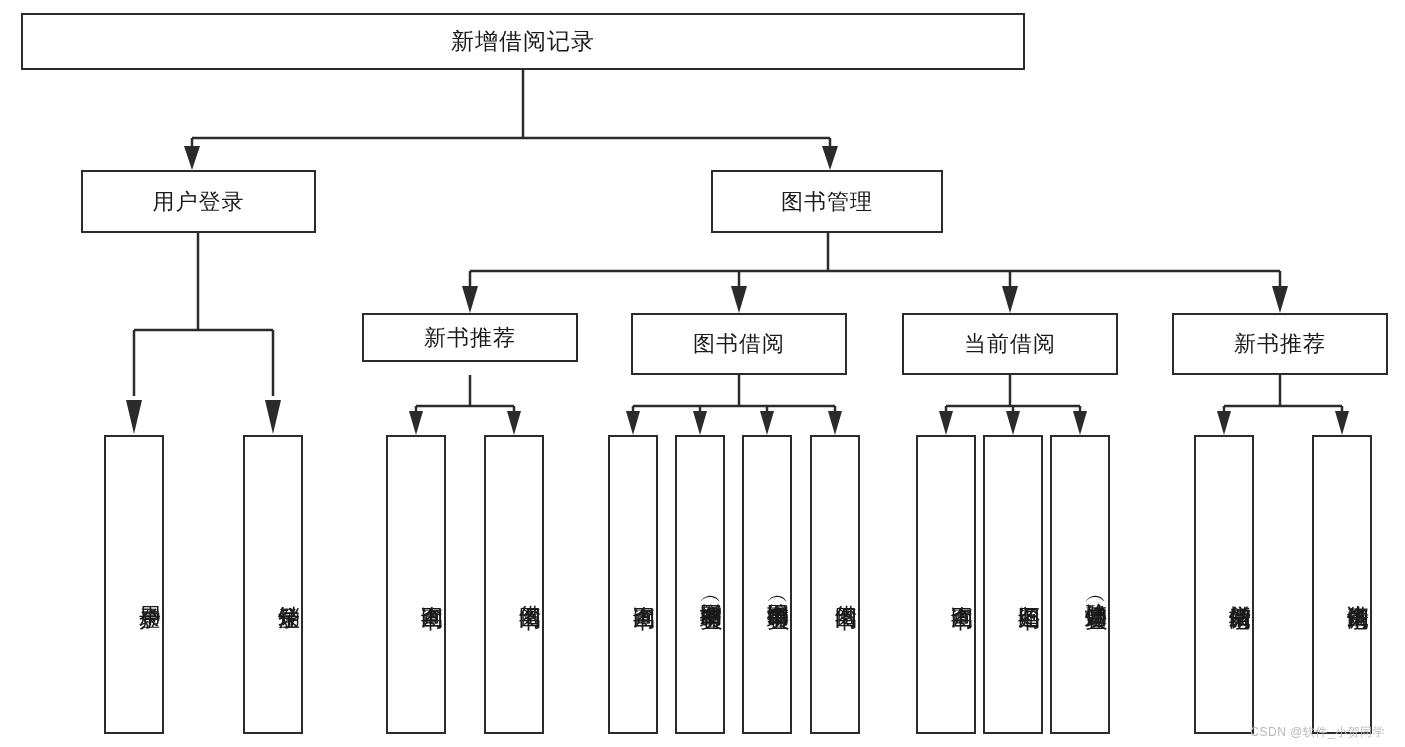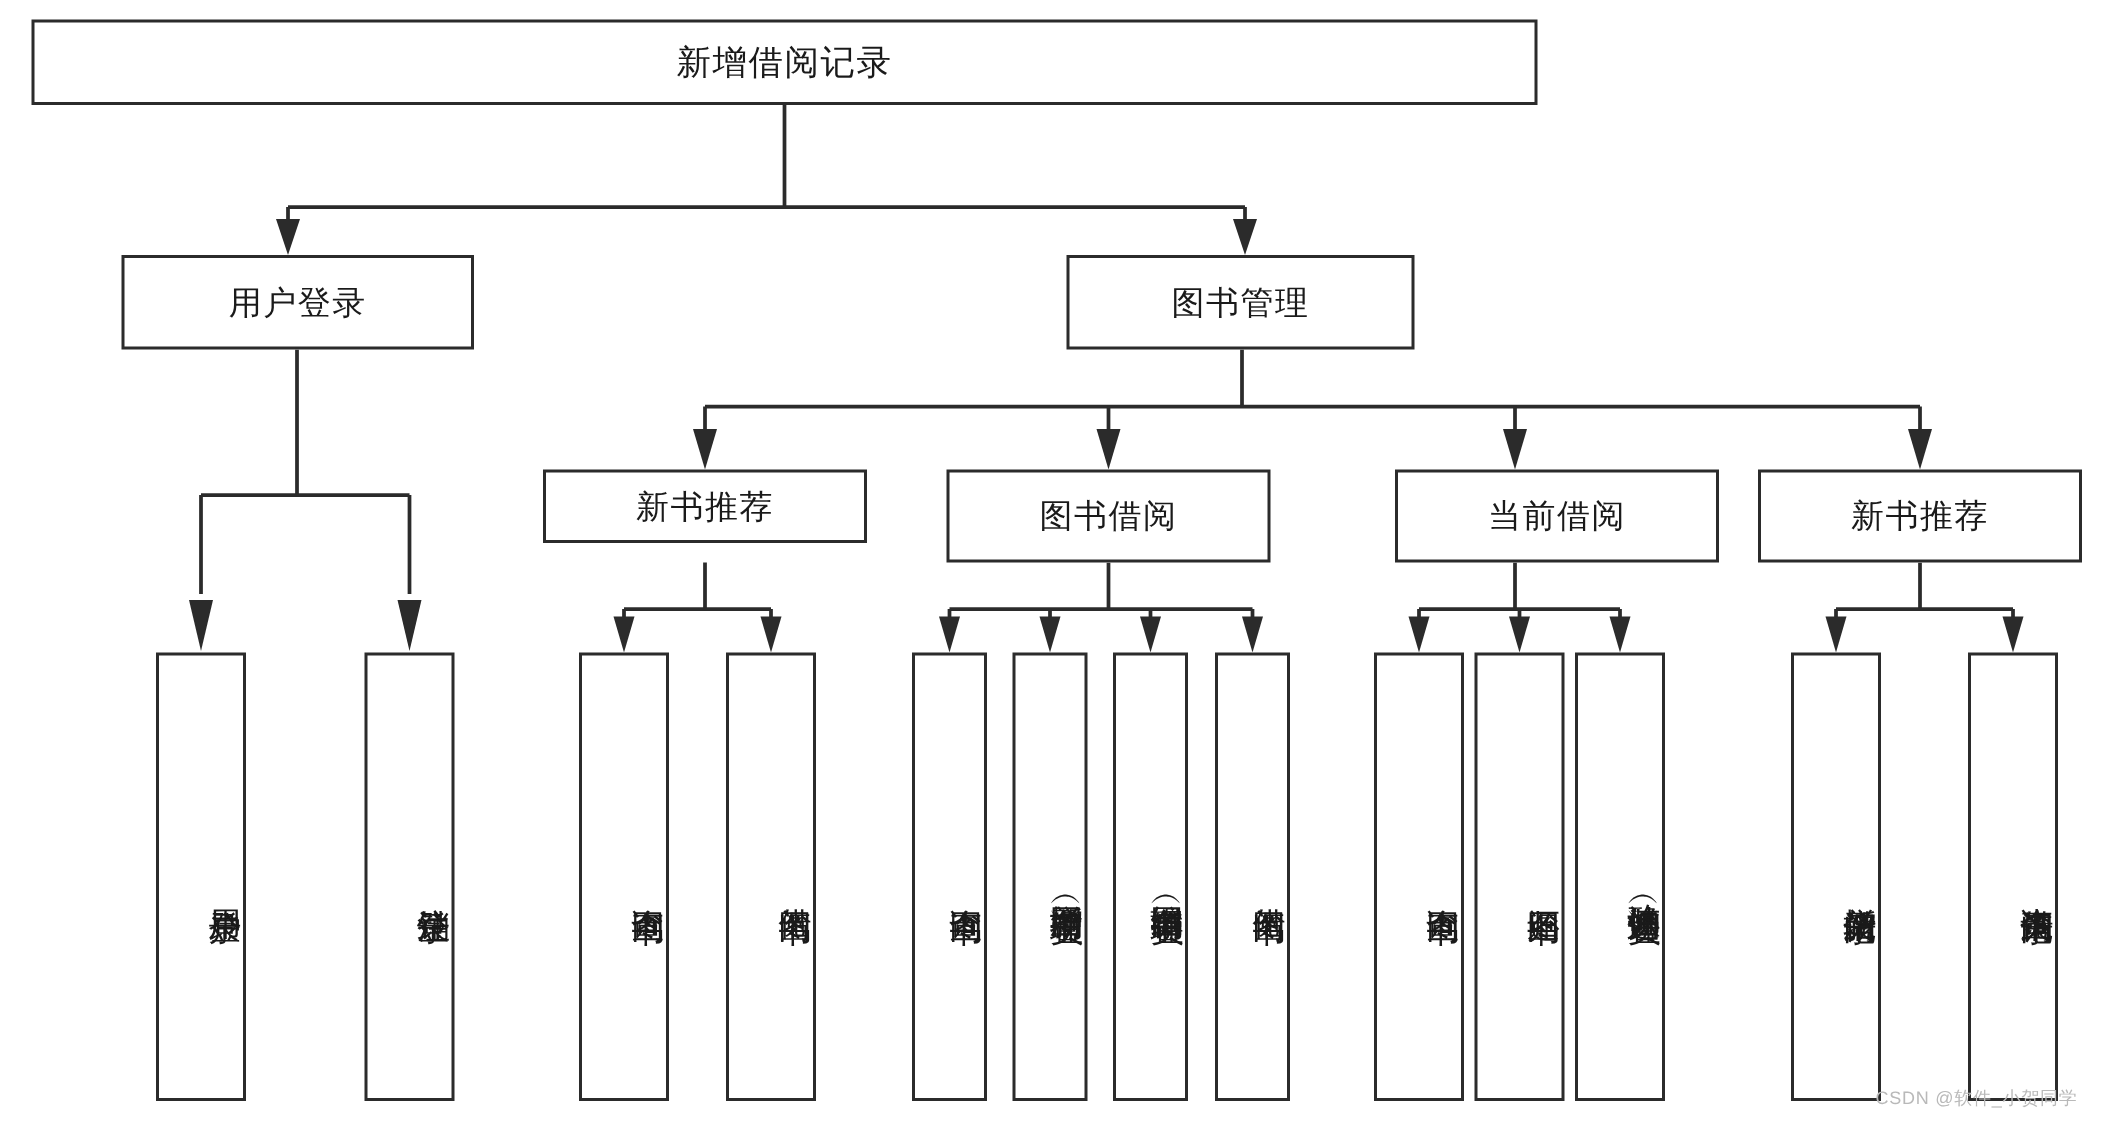--- a/index.html
+++ b/index.html
@@ -99,21 +99,21 @@
   <div class="node h" style="left:711px;top:170px;width:232px;height:63px;">
     <span>图书管理</span>
   </div>
 
   <div class="node h" style="left:362px;top:313px;width:216px;height:49px;">
     <span>新书推荐</span>
   </div>
   <div class="node h" style="left:631px;top:313px;width:216px;height:62px;text-align:right;">
     <span>图书借阅</span>
   </div>
-  <div class="node h" style="left:930px;top:313px;width:216px;height:62px;">
+  <div class="node h" style="left:902px;top:313px;width:216px;height:62px;">
     <span>当前借阅</span>
   </div>
   <div class="node h" style="left:1172px;top:313px;width:216px;height:62px;">
     <span>新书推荐</span>
   </div>
 
   <div class="node v" style="left:104px;top:435px;width:60px;height:299px;">
     <span>用户登录</span>
   </div>
   <div class="node v" style="left:243px;top:435px;width:60px;height:299px;">

